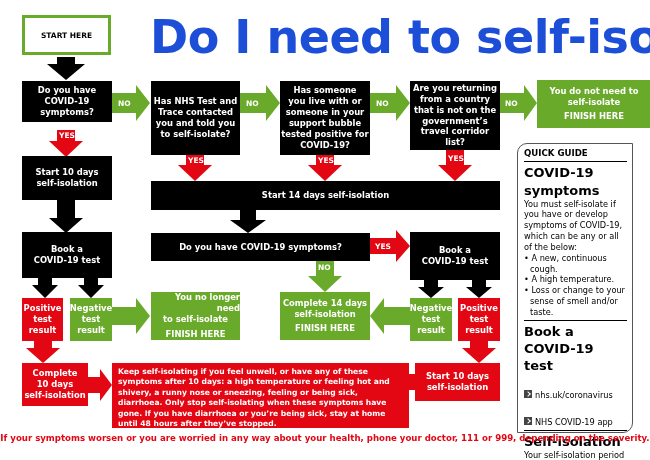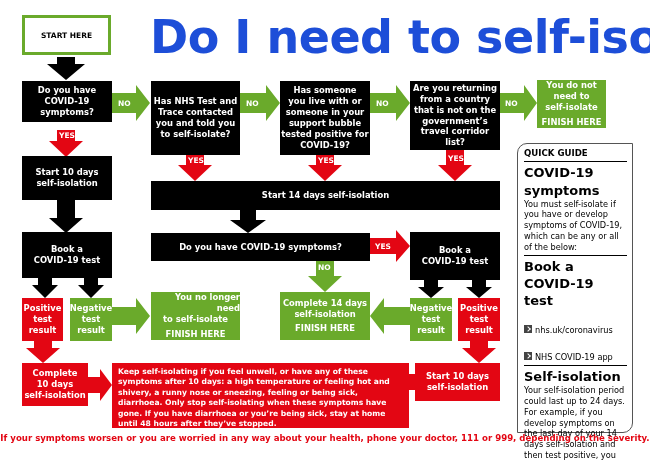--- a/index.html
+++ b/index.html
@@ -107,21 +107,21 @@
   <span>tested positive for</span>
   <span>COVID-19?</span>
 </div>
 <div class="abs box black" style="left:410px;top:81px;width:90px;height:69px;">
   <span>Are you returning</span>
   <span>from a country</span>
   <span>that is not on the</span>
   <span>government’s</span>
   <span>travel corridor list?</span>
 </div>
-<div class="abs box green" style="left:537px;top:80px;width:69px;height:48px;">
+<div class="abs box green" style="left:537px;top:80px;width:114px;height:48px;">
   <span>You do not need to</span>
   <span>self-isolate</span>
   <span class="finish">FINISH HERE</span>
 </div>
 
 <div class="abs box black" style="left:22px;top:156px;width:90px;height:44px;">
   <span>Start 10 days</span>
   <span>self-isolation</span>
 </div>
 
@@ -184,20 +184,25 @@
 <div class="abs box red" style="left:415px;top:363px;width:85px;height:38px;">
   <span>Start 10 days</span>
   <span>self-isolation</span>
 </div>
 
 <div class="abs guide" style="left:517px;top:143px;width:116px;height:290px;">
   <h3>QUICK GUIDE</h3>
   <div class="sec">
     <h4>COVID-19 symptoms</h4>
     <p>You must self-isolate if you have or develop symptoms of COVID-19, which can be any or all of the below:</p>
+    <ul>
+      <li>• <span>A new, continuous cough.</span></li>
+      <li>• <span>A high temperature.</span></li>
+      <li>• <span>Loss or change to your sense of smell and/or taste.</span></li>
+    </ul>
   </div>
   <div class="sec">
     <h4>Book a COVID-19 test</h4>
     <div class="link">
         <span class="phone-icon"></span>
         <span>nhs.uk/coronavirus</span>
       </div>
     <div class="link">
         <span class="phone-icon"></span>
         <span>NHS COVID-19 app</span>

